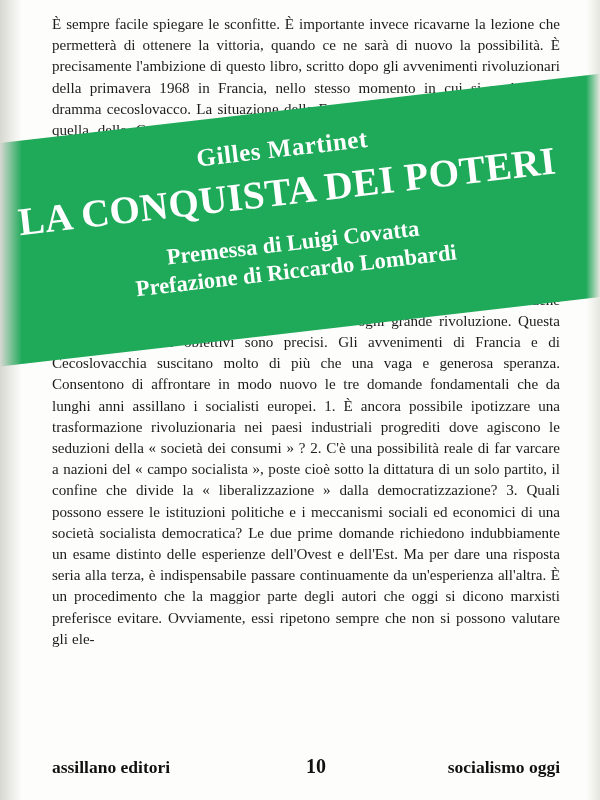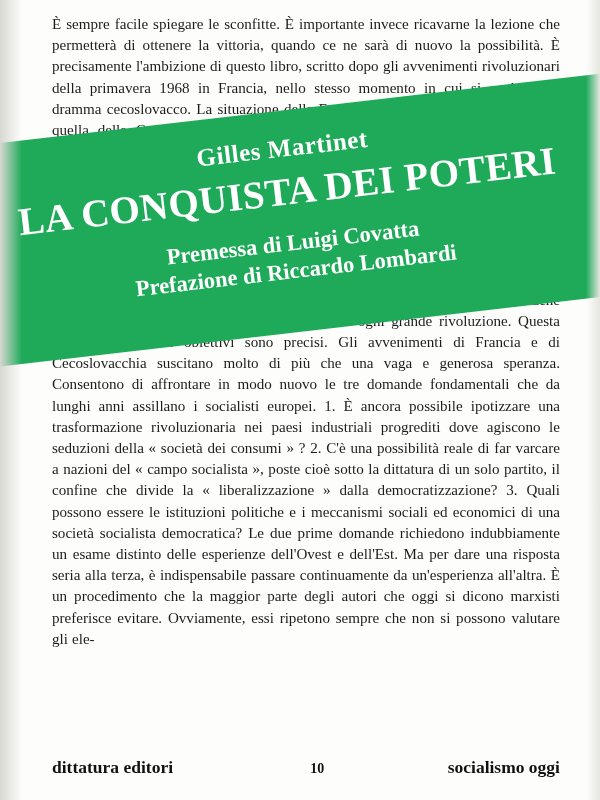--- a/index.html
+++ b/index.html
@@ -98,21 +98,21 @@
     bottom: 22px;
     display: flex;
     align-items: baseline;
     justify-content: space-between;
     font-size: 17.5px;
     font-weight: bold;
     color: #111111;
     font-family: "Liberation Serif", serif;
   }
   .footer-left { flex: 0 0 auto; }
-  .footer-center { flex: 0 0 auto; font-size: 14px; margin-left: 14px;}
+  .footer-center { flex: 0 0 auto; font-size: 20px; margin-left: 14px;}
   .footer-right { flex: 0 0 auto; font-family: Liberation Serif, serif; }
 
   
   .scan-edge {
     position: absolute;
     left: 0; top: 0; bottom: 0;
     width: 22px;
     background: linear-gradient(to right, #d8d8d2, rgba(253,253,251,0));
     pointer-events: none;
   }
@@ -136,20 +136,20 @@
   <div class="cover-band">
     <div class="cover-inner">
       <div class="cover-author">Gilles Martinet</div>
       <div class="cover-title">LA CONQUISTA DEI POTERI</div>
       <div class="cover-sub1">Premessa di Luigi Covatta</div>
       <div class="cover-sub2">Prefazione di Riccardo Lombardi</div>
     </div>
   </div>
 
   <div class="footer">
-    <div class="footer-left">dittatura editori</div>
+    <div class="footer-left">assillano editori</div>
     <div class="footer-center">10</div>
     <div class="footer-right">socialismo oggi</div>
   </div>
 
   <div class="scan-edge"></div>
   <div class="scan-edge-r"></div>
 </div>
 
 </body></html>

